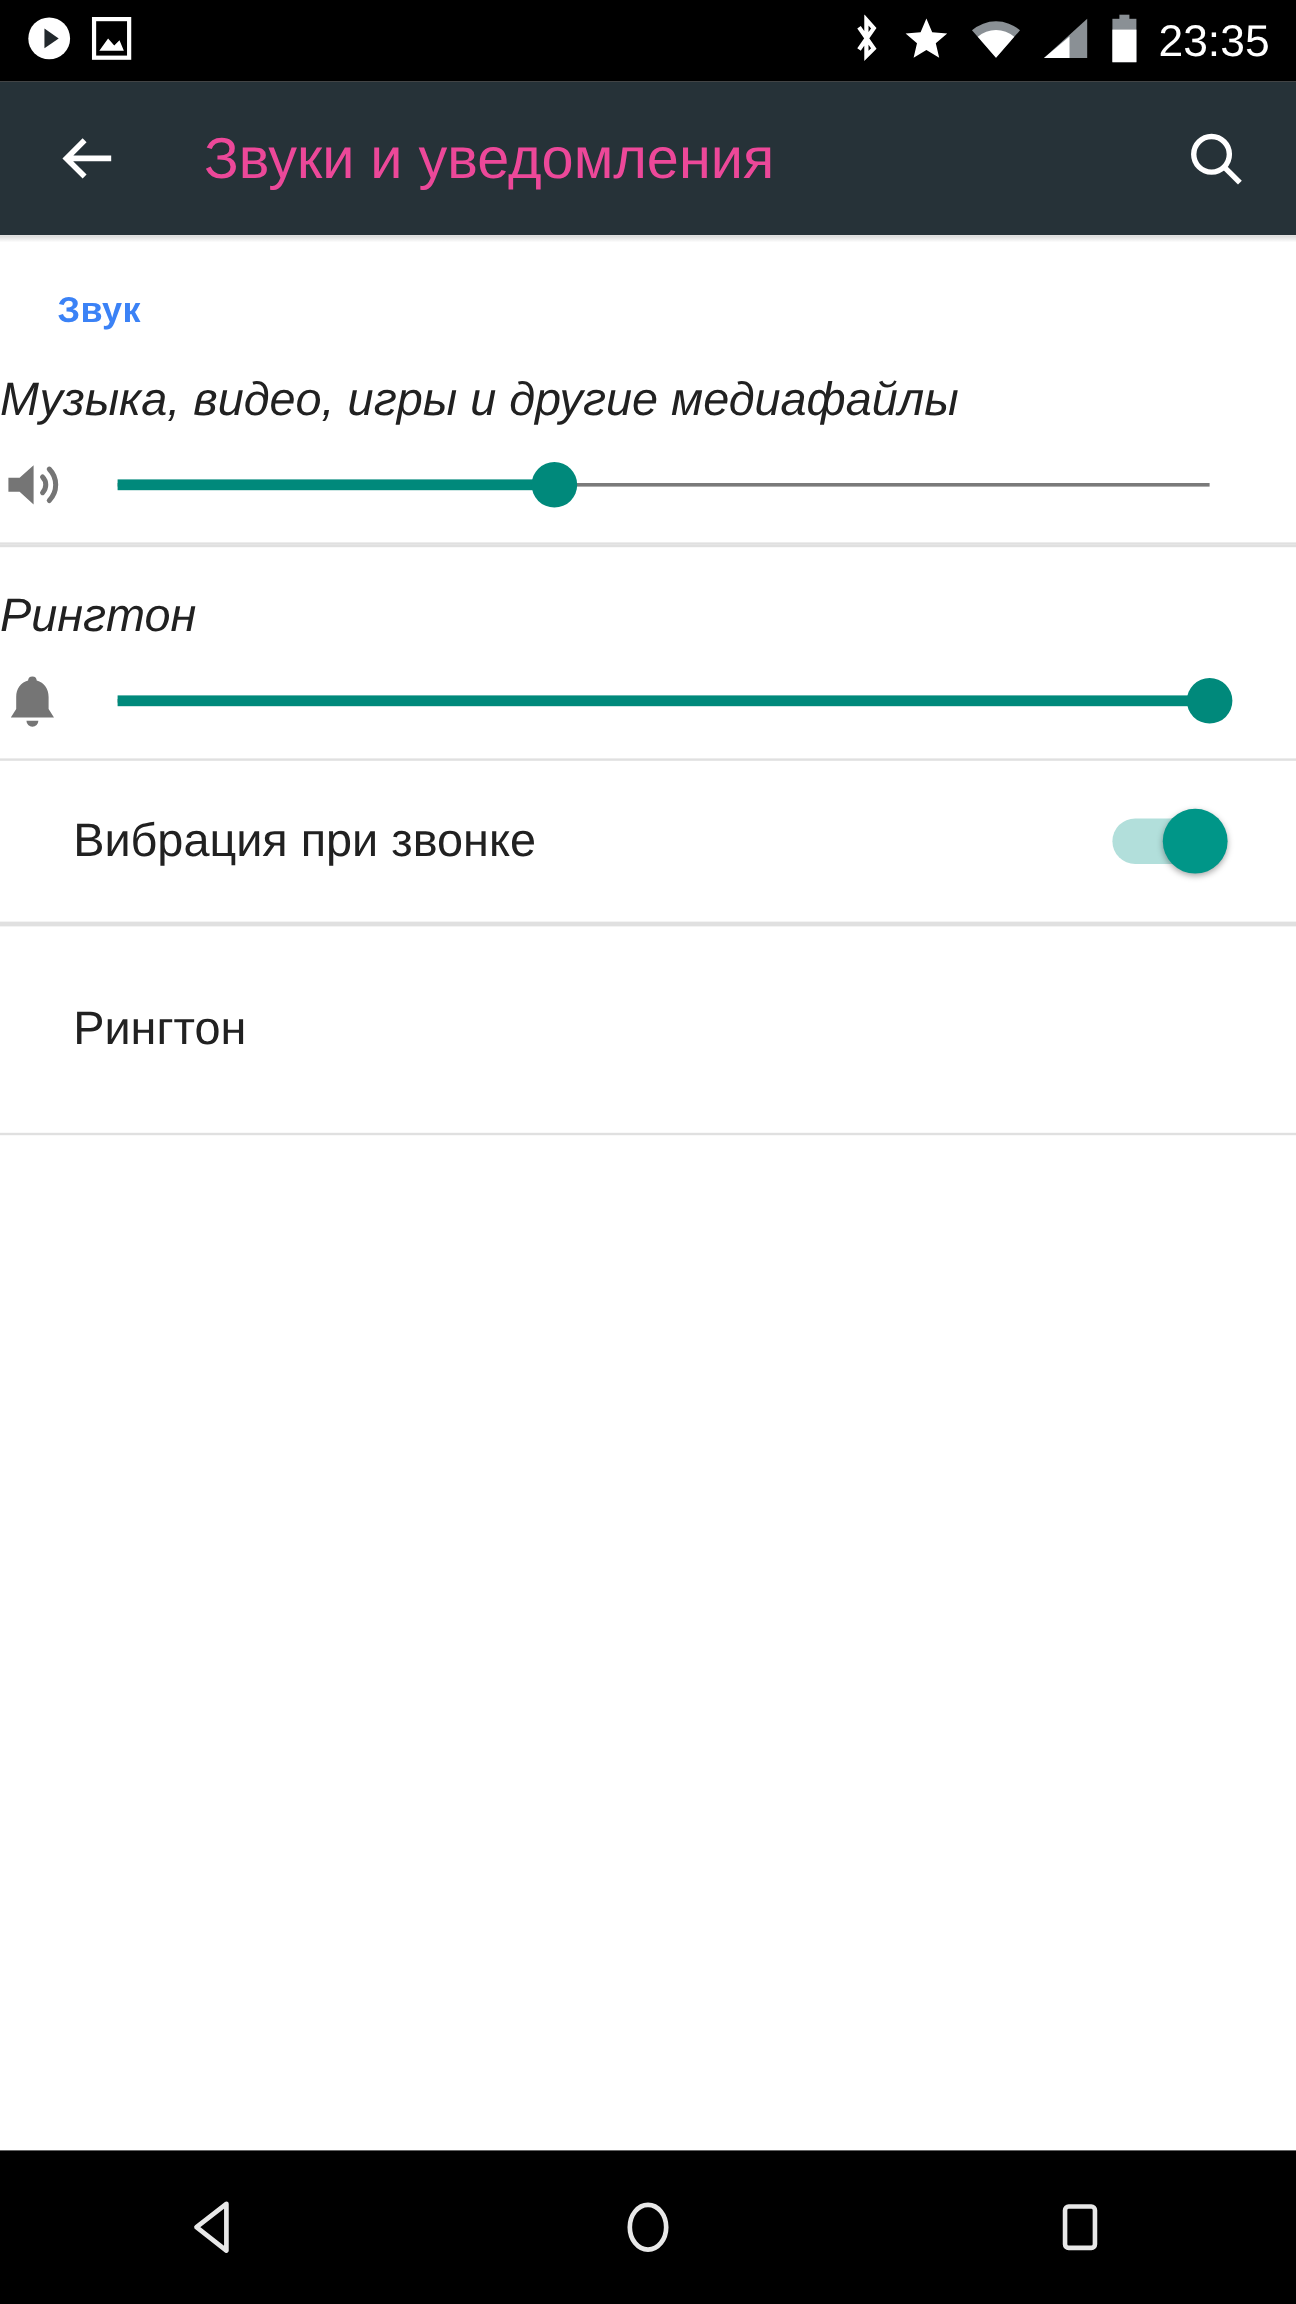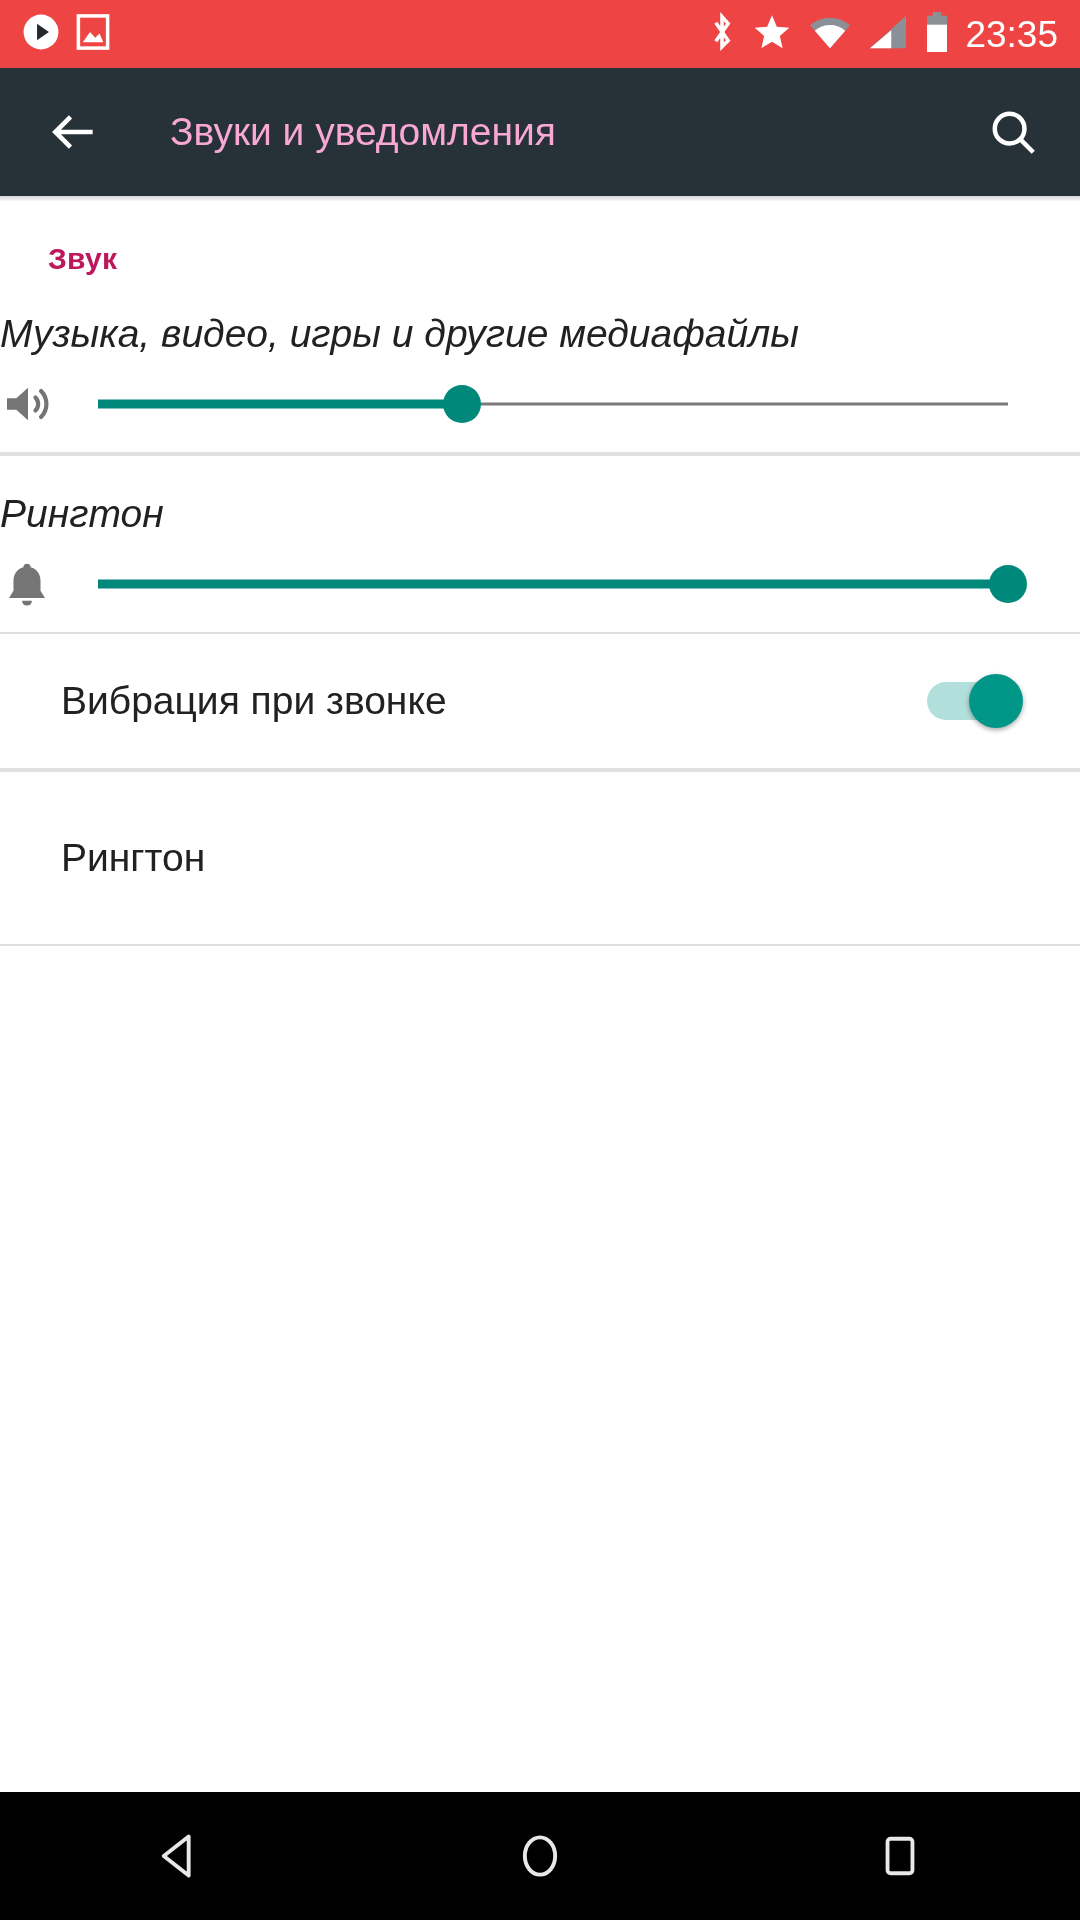--- a/index.html
+++ b/index.html
@@ -7,43 +7,43 @@
   body {
     font-family:"Liberation Sans", sans-serif;
     background:#ffffff;
     overflow:hidden;
     position:relative;
   }
 
   
   .statusbar{
     height:68px; width:1080px;
-    background:#ef4444;
+    background:#000000;
     display:flex; align-items:center;
     padding:0 22px 0 22px;
     position:relative;
   }
   .sb-left{ display:flex; align-items:center; gap:16px; }
   .sb-right{ margin-left:auto; display:flex; align-items:center; gap:17px; }
   .sb-clock{
     color:#ffffff; font-size:37px; font-weight:400;
     margin-left:16px; letter-spacing:0px; line-height:1;
   }
   .ic{ display:block; }
 
   
   .toolbar{
     height:128px; width:1080px;
     background:#263238;
     display:flex; align-items:center;
     padding:0 40px 0 46px;
   }
   .tb-title{
-    color:#f9a8d4;
-    font-size:39px;
+    color:#ec4899;
+    font-size:48px;
     font-weight:400;
     margin-left:68px;
     white-space:nowrap;
   }
   .tb-search{ margin-left:auto; }
   .tb-btn{ cursor:pointer; display:flex; align-items:center; justify-content:center; }
 
   
   .content{
     width:1080px;
@@ -51,21 +51,21 @@
     background:#ffffff;
     overflow:hidden;
     position:relative;
   }
   .top-shadow{
     width:1080px;height:6px;
     background:linear-gradient(to bottom, rgba(0,0,0,.16), rgba(0,0,0,0));
   }
 
   .section-title{
-    color:#be185d;
+    color:#3b82f6;
     font-size:30px;
     font-weight:700;
     padding:40px 0 0 48px;
     letter-spacing:.3px;
   }
 
   .row{
     padding:0 48px;
     position:relative;
   }

